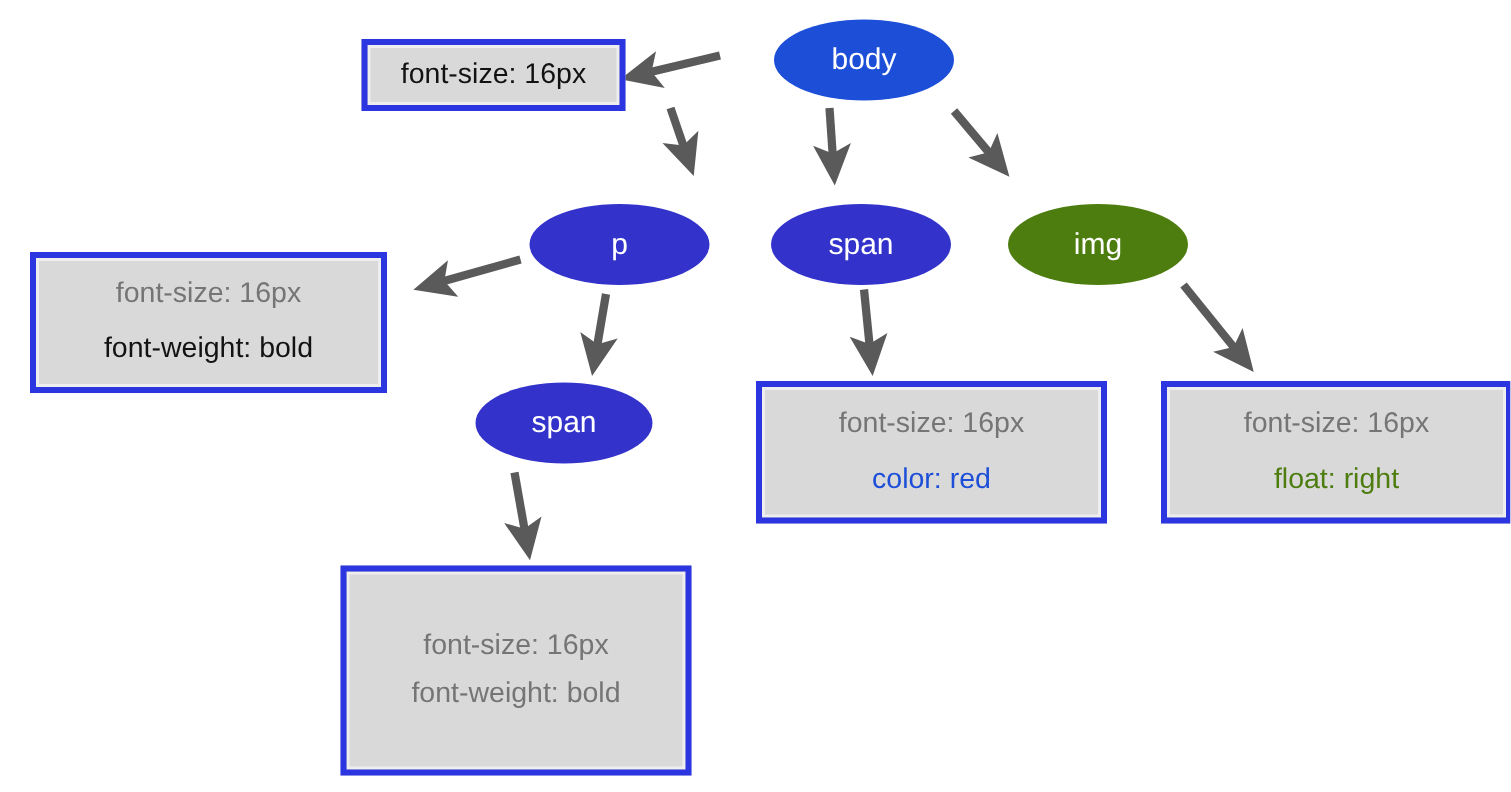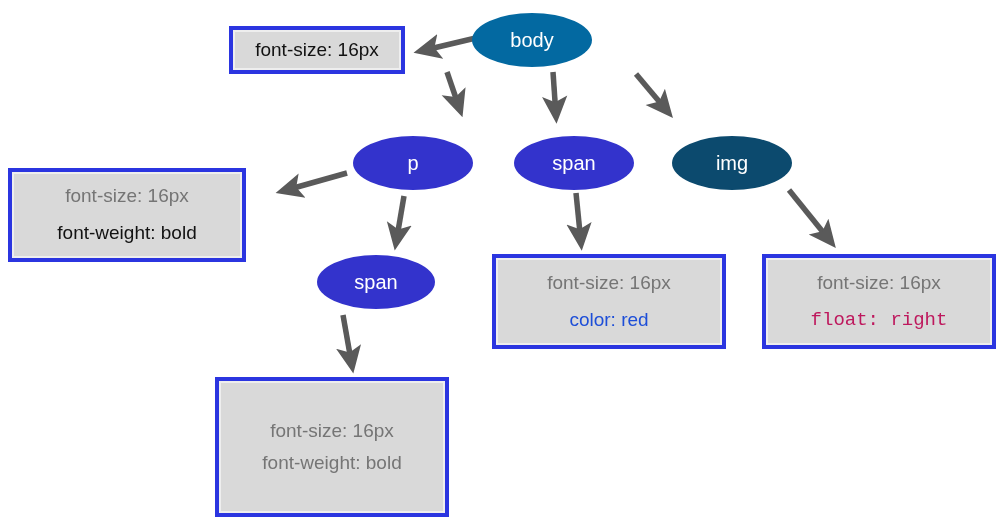--- a/index.html
+++ b/index.html
@@ -46,20 +46,21 @@
     position: absolute;
     background: #d9d9d9;
     border: 4px solid #2b35e0;
     box-shadow: inset 0 0 0 2px #eeeeee;
     box-sizing: border-box;
     display: flex;
     flex-direction: column;
     align-items: center;
     justify-content: center;
     z-index: 2;
+    margin-left: 12px;
   }
   .prop {
     font-size: 19px;
     font-family: "Liberation Sans", sans-serif;
     line-height: 1.2;
     white-space: nowrap;
     text-align: center;
   }
   .prop.inherited {
     color: #757575;
@@ -93,51 +94,51 @@
         <line x1="636" y1="74" x2="668" y2="112" stroke="#5a5a5a"></line>
         <line x1="347" y1="173" x2="283" y2="191" stroke="#5a5a5a"></line>
         <line x1="404" y1="196" x2="396" y2="243" stroke="#5a5a5a"></line>
         <line x1="576" y1="193" x2="581" y2="243" stroke="#5a5a5a"></line>
         <line x1="789" y1="190" x2="831" y2="242" stroke="#5a5a5a"></line>
         <line x1="343" y1="315" x2="352" y2="366" stroke="#5a5a5a"></line>
       </g>
   </svg>
 
   <div id="nodes-group">
-      <div class="node" style="left: 472px; top: 13px; width: 120px; height: 54px; background: #0369a1; color: rgb(255, 255, 255);">
+      <div class="node" style="left: 516px; top: 13px; width: 120px; height: 54px; background: #1d4ed8; color: rgb(255, 255, 255);">
         <span>body</span>
       </div>
       <div class="node" style="left: 353px; top: 136px; width: 120px; height: 54px; background: rgb(51, 51, 204); color: rgb(255, 255, 255);">
         <span>p</span>
       </div>
       <div class="node" style="left: 514px; top: 136px; width: 120px; height: 54px; background: rgb(51, 51, 204); color: rgb(255, 255, 255);">
         <span>span</span>
       </div>
-      <div class="node" style="left: 672px; top: 136px; width: 120px; height: 54px; background: #0c4a6e; color: rgb(255, 255, 255);">
+      <div class="node" style="left: 672px; top: 136px; width: 120px; height: 54px; background: #4d7c0f; color: rgb(255, 255, 255);">
         <span>img</span>
       </div>
       <div class="node" style="left: 317px; top: 255px; width: 118px; height: 54px; background: rgb(51, 51, 204); color: rgb(255, 255, 255);">
         <span>span</span>
       </div>
     </div>
   <div id="boxes-group">
       <div class="style-box" style="left: 229px; top: 26px; width: 176px; height: 48px; background: rgb(217, 217, 217); border-color: rgb(43, 53, 224);">
         <div class="prop own single" style="color: rgb(18, 18, 18);">font-size: 16px</div>
       </div>
       <div class="style-box" style="left: 8px; top: 168px; width: 238px; height: 94px; background: rgb(217, 217, 217); border-color: rgb(43, 53, 224);">
         <div class="prop inherited" style="color: rgb(117, 117, 117);">font-size: 16px</div>
         <div class="prop own" style="color: rgb(18, 18, 18);">font-weight: bold</div>
       </div>
       <div class="style-box" style="left: 492px; top: 254px; width: 234px; height: 95px; background: rgb(217, 217, 217); border-color: rgb(43, 53, 224);">
         <div class="prop inherited" style="color: rgb(117, 117, 117);">font-size: 16px</div>
         <div class="prop own" style="color: #1d4ed8;">color: red</div>
       </div>
       <div class="style-box" style="left: 762px; top: 254px; width: 234px; height: 95px; background: rgb(217, 217, 217); border-color: rgb(43, 53, 224);">
         <div class="prop inherited" style="color: rgb(117, 117, 117);">font-size: 16px</div>
-        <div class="prop own" style="color: #be185d; font-family: Liberation Mono, monospace;">float: right</div>
+        <div class="prop own" style="color: #4d7c0f;">float: right</div>
       </div>
       <div class="style-box" style="left: 215px; top: 377px; width: 234px; height: 140px; background: rgb(217, 217, 217); border-color: rgb(43, 53, 224);">
         <div class="prop inherited" style="color: rgb(117, 117, 117);">font-size: 16px</div>
         <div class="prop inherited" style="color: rgb(117, 117, 117);">font-weight: bold</div>
       </div>
     </div>
 
 </div>
 
 </body></html>

